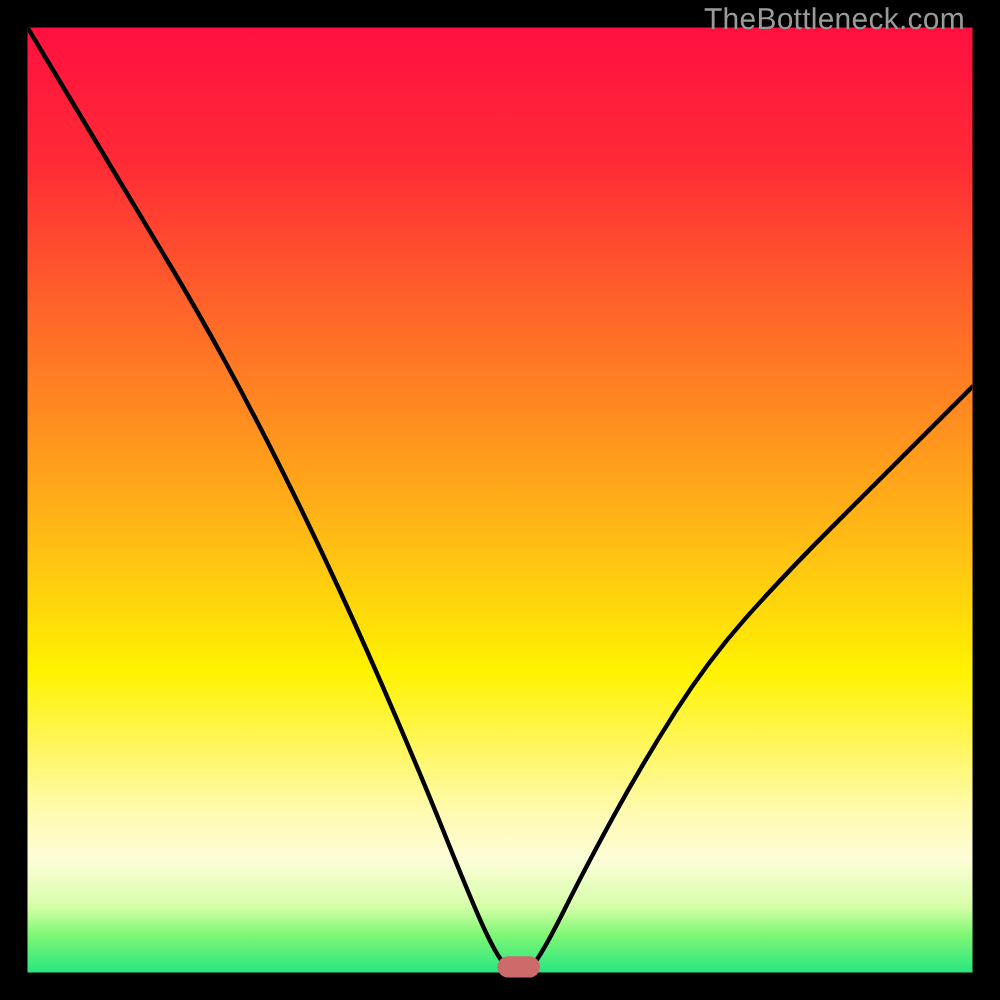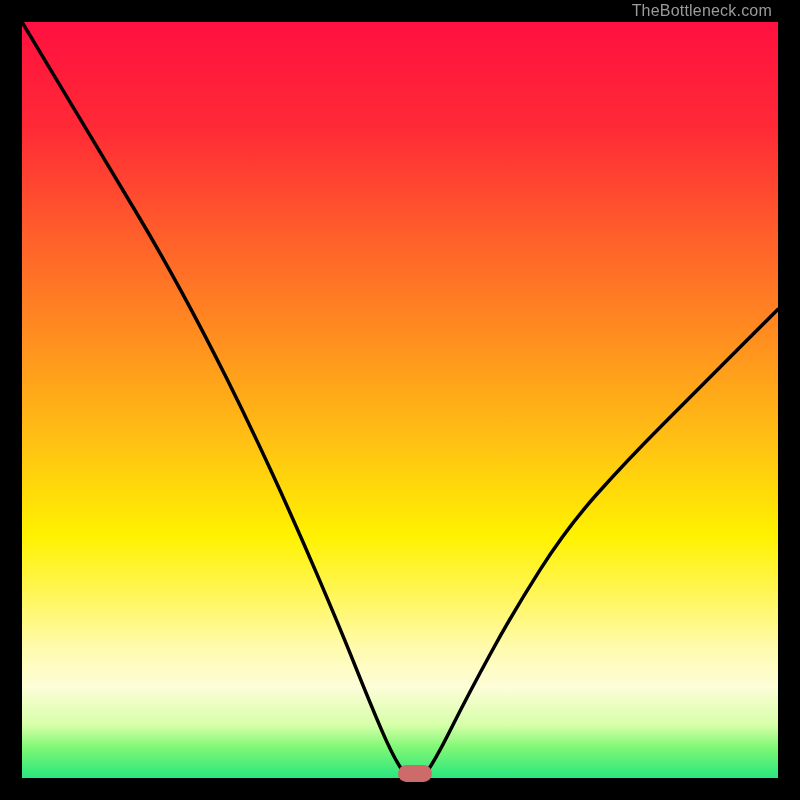--- a/index.html
+++ b/index.html
@@ -37,21 +37,21 @@
       #d6ffa8 93%,
       #7ff775 96%,
       #28e67f 100%
     );
   }
   .watermark {
     position: absolute;
     top: 2px;
     right: 28px;
     color: #9a9a9a;
-    font-size: 16px;
+    font-size: 24px;
     font-weight: 500;
     letter-spacing: 0.2px;
     user-select: none;
   }
   svg.curve {
     position: absolute;
     left: 0;
     top: 0;
   }
   .marker {

